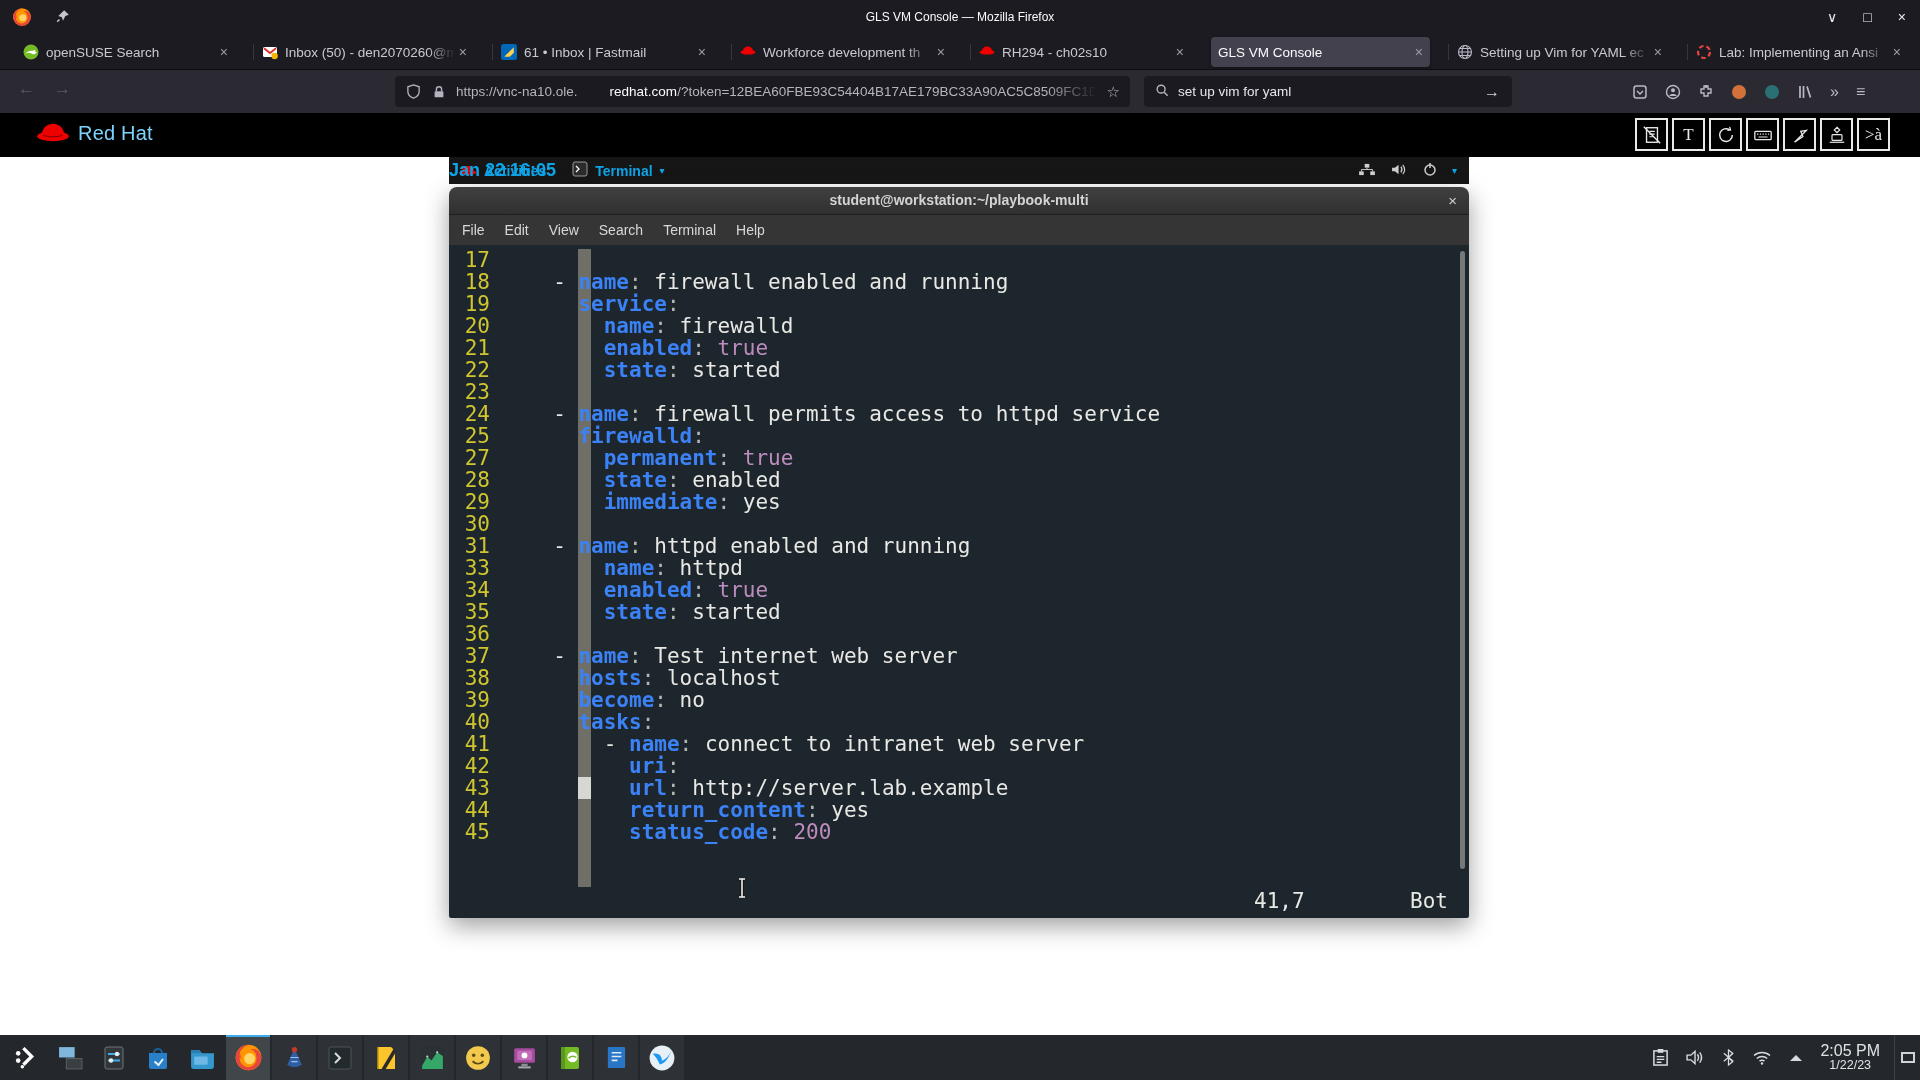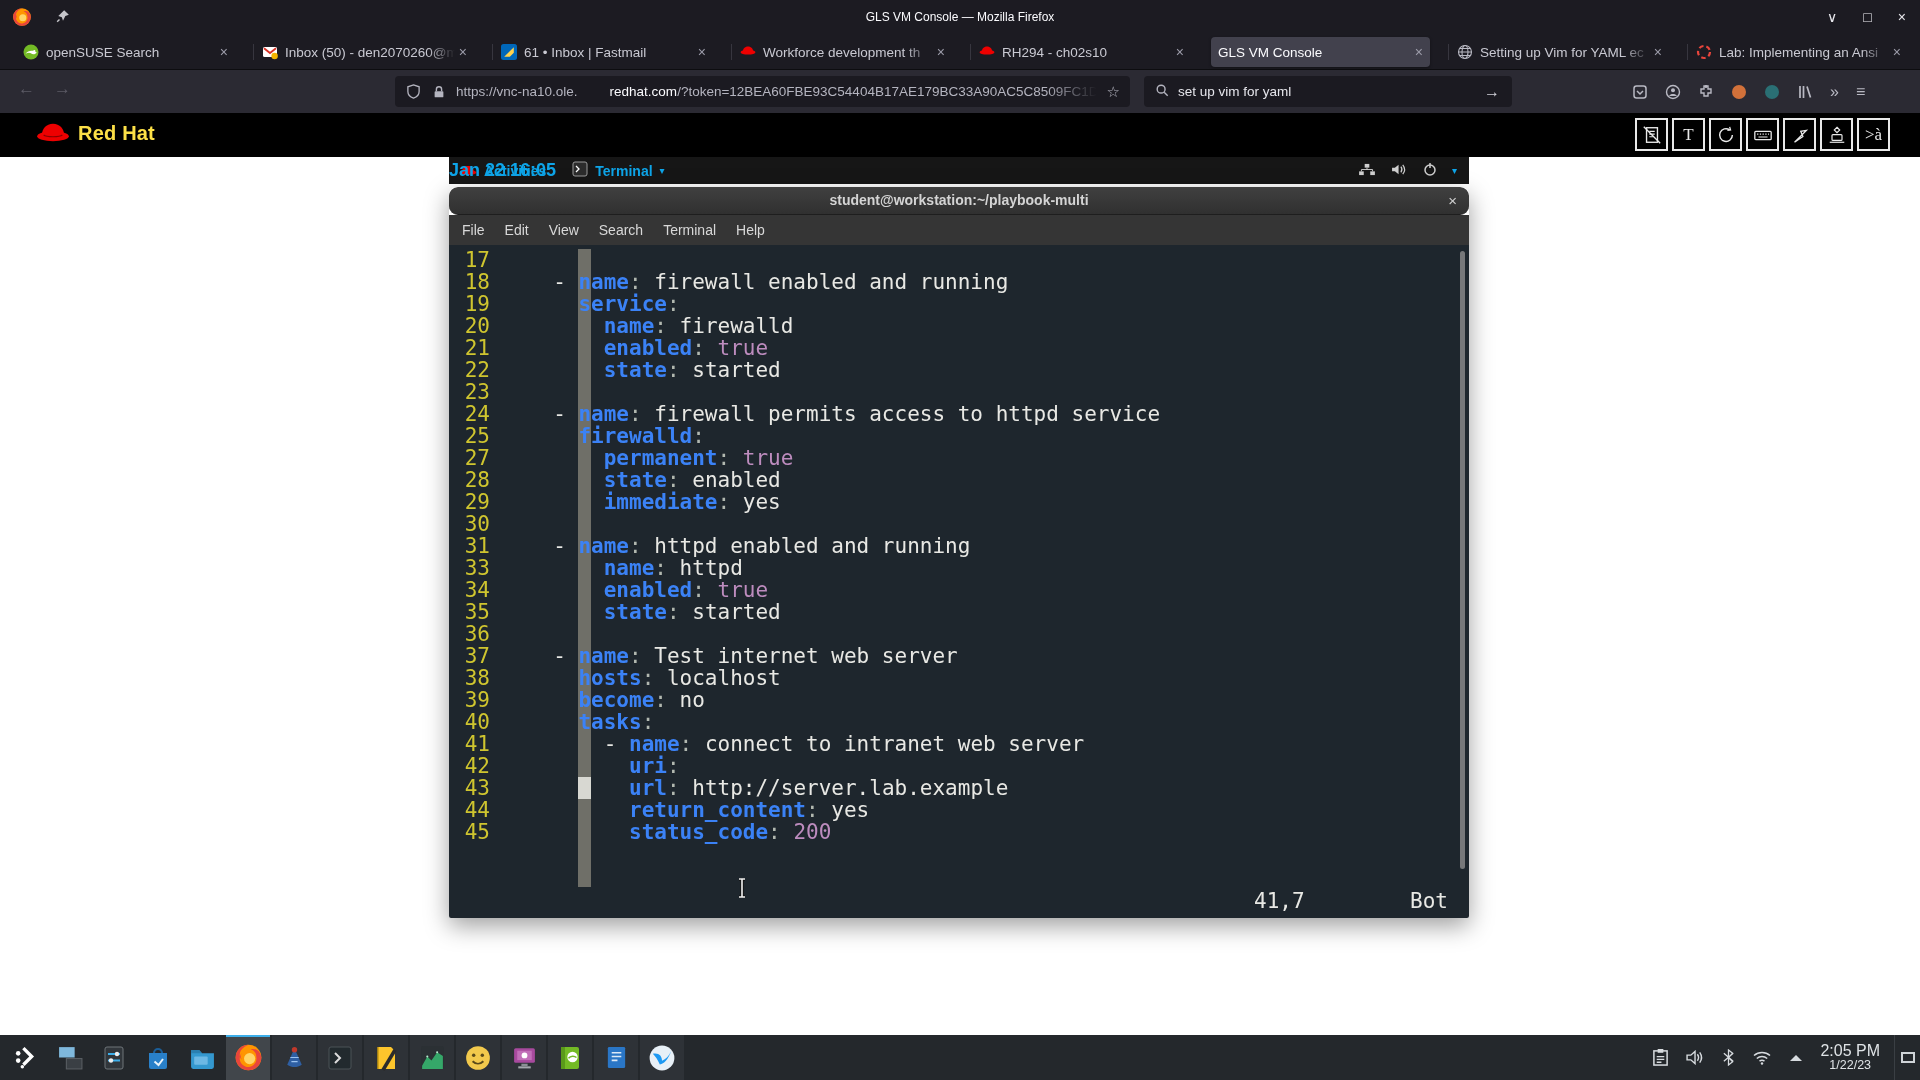--- a/index.html
+++ b/index.html
@@ -50,42 +50,42 @@
   #search-input { background:transparent; border:0; outline:0; color:#e6e6ec; font-size:13.5px;
             font-family:"Liberation Sans",sans-serif; flex:1; margin-left:9px; }
   #search-go { color:#d3d3da; font-size:16px; margin-right:12px; }
   #nav-actions { position:absolute; left:1632px; top:0; height:43px; display:flex; gap:17px;
             align-items:center; color:#b9b9c3; font-size:16px; }
   .navicon { display:inline-flex; align-items:center; }
 
   
   #rh-header { position:absolute; top:113px; left:0; width:1920px; height:44px; background:#000; }
   #rh-logo { position:absolute; left:36px; top:7px; display:flex; align-items:center; gap:8px; }
-  #rh-brand { color:#fde047; font-size:20px; font-weight:bold; letter-spacing:.2px; }
+  #rh-brand { color:#7dd3fc; font-size:20px; font-weight:normal; letter-spacing:.2px; }
   #vnc-buttons { position:absolute; right:30px; top:5px; display:flex; gap:4px; }
   .vnc-btn { width:33px; height:33px; border:2px solid #e9e9e9; background:#000; color:#e9e9e9;
              display:flex; align-items:center; justify-content:center; font-size:15px; }
   .vnc-btn svg { display:block; }
 
   
   #desktop { position:absolute; top:157px; left:0; width:1920px; height:878px; background:#fff; }
   #gnome-bar { position:absolute; left:449px; top:0; width:1020px; height:27px; background:#161616;
                color:#0ea5e9; font-size:14px; }
   #gb-left { position:absolute; left:10px; top:0; height:27px; display:flex; align-items:center; gap:7px; }
   #gb-clock { position:absolute; left:0; right:0; top:0; height:27px; line-height:27px; text-align:left;
               font-weight:bold; font-size:18px; }
   #gb-right { position:absolute; right:12px; top:0; height:27px; display:flex; align-items:center; gap:15px; }
   .gb-label { font-weight:bold; }
 
   
   #term { position:absolute; left:449px; top:30px; width:1020px; height:731px;
           border-radius:8px 8px 2px 2px; box-shadow:0 8px 24px rgba(0,0,0,.38); overflow:hidden; }
   #term-titlebar { position:absolute; top:0; left:0; right:0; height:28px;
           background:linear-gradient(#404040,#303030); border-bottom:1px solid #1e1e1e;
-          color:#d4d4d4; font-size:14px; font-weight:bold; text-align:center; line-height:27px;border-radius:9px; }
+          color:#d4d4d4; font-size:14px; font-weight:bold; text-align:center; line-height:27px; }
   #term-close { position:absolute; right:12px; top:0; font-weight:normal; color:#cfcfcf; font-size:15px; }
   #term-menubar { position:absolute; top:28px; left:0; right:0; height:30px; background:#353535;
           display:flex; align-items:center; padding-left:3px; color:#d8d8d8; font-size:14px; }
   .menu-item { padding:0 10px; }
   #vim { position:absolute; top:58px; bottom:0; left:0; right:0; background:#1e262d;
          font-family:"DejaVu Sans Mono", monospace; font-size:21px; line-height:22px; color:#e8e8e4; }
   #vim-lines { position:absolute; top:4px; left:3px; right:0; z-index:2; }
   .line { height:22px; white-space:pre; }
   .ln { display:inline-block; width:3ch; text-align:right; color:#cfc52f; margin-right:1ch; }
   .key { color:#3b82f6; font-weight:bold; }

